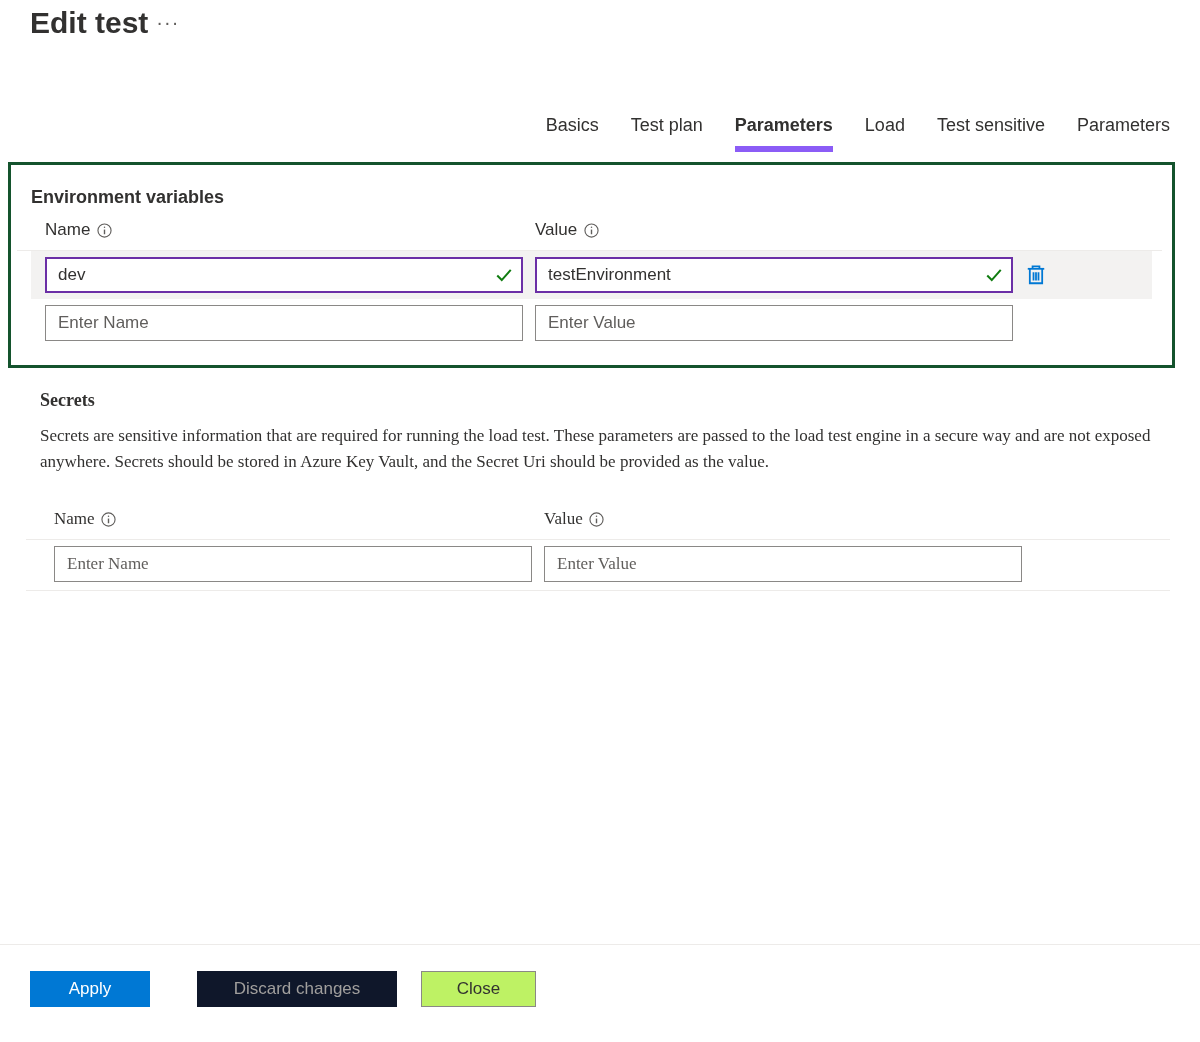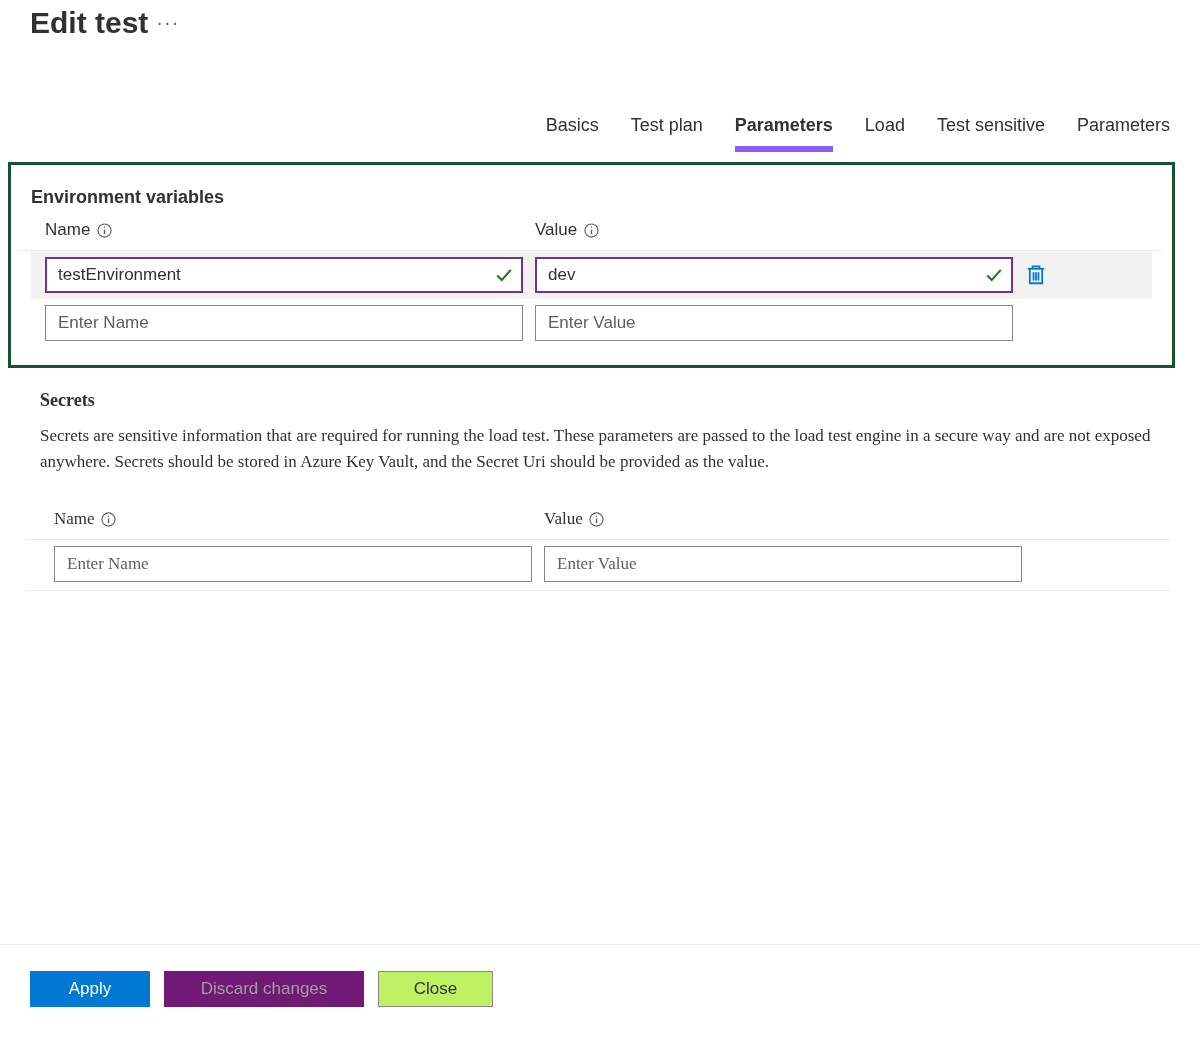--- a/index.html
+++ b/index.html
@@ -153,21 +153,21 @@
     padding: 10px 10px 0 10px;
     font-family: Liberation Serif, serif;
   }
   .footer {
     position: absolute;
     bottom: 35px;
     left: 0;
     right: 0;
     padding: 0 30px;
     display: flex;
-    gap: 14px;
+    gap: 24px;
     border-top: 1px solid #edebe9;
     padding-top: 26px;
     align-items: center;
   }
   .btn {
     height: 36px;
     padding: 0 24px;
     font-size: 17px;
     font-family: inherit;
     cursor: pointer;
@@ -175,23 +175,24 @@
     display: inline-flex;
     align-items: center;
     justify-content: center;
   }
   .btn-primary {
     background: #0078d4;
     color: #ffffff;
     min-width: 120px;
   }
   .btn-secondary {
-    background: #701a75;
+    background: #0f172a;
     color: #a19f9d;
     min-width: 200px;
+    margin-left: 23px;
   }
   .btn-outline {
     background: #bef264;
     color: #323130;
     border: 1px solid #8a8886;
     min-width: 115px;
   }
   .divider-line {
     border-top: 1px solid #edebe9;
     margin: 6px -10px 0 -14px;
@@ -238,29 +239,29 @@
             <circle cx="8" cy="4.5" r="0.8" fill="#605e5c" stroke="none"></circle>
           </svg>
         </span>
       </div>
     </div>
 
     <div class="divider-line"></div>
 
     <div class="row filled">
       <div class="input-wrap">
-        <input type="text" class="text-input active-border" value="testEnvironment" style="">
+        <input type="text" class="text-input active-border" value="dev" style="">
         <span class="check-icon">
           <svg viewBox="0 0 16 16" fill="none" stroke="#107c10" stroke-width="1.8">
             <polyline points="2,8.5 6,12.5 14,3.5"></polyline>
           </svg>
         </span>
       </div>
       <div class="input-wrap">
-        <input type="text" class="text-input active-border" value="dev" style="">
+        <input type="text" class="text-input active-border" value="testEnvironment" style="">
         <span class="check-icon">
           <svg viewBox="0 0 16 16" fill="none" stroke="#107c10" stroke-width="1.8">
             <polyline points="2,8.5 6,12.5 14,3.5"></polyline>
           </svg>
         </span>
       </div>
       <span class="delete-icon">
         <svg viewBox="0 0 16 16" fill="none" stroke="#0078d4" stroke-width="1.3">
           <path d="M2 3.5 L14 3.5"></path>
           <path d="M5.5 3.5 L5.5 1.8 L10.5 1.8 L10.5 3.5"></path>

